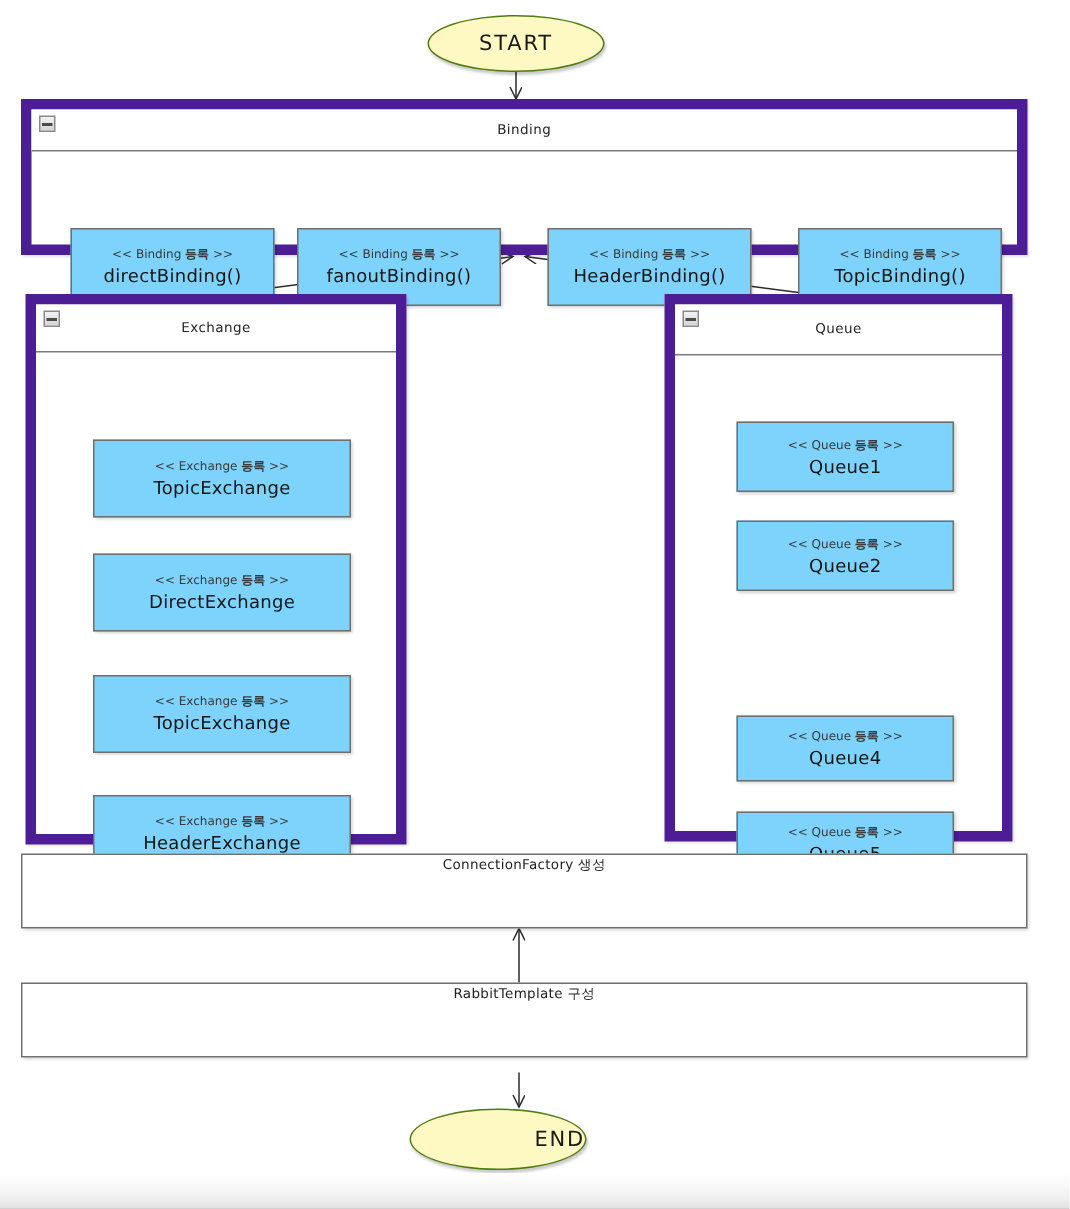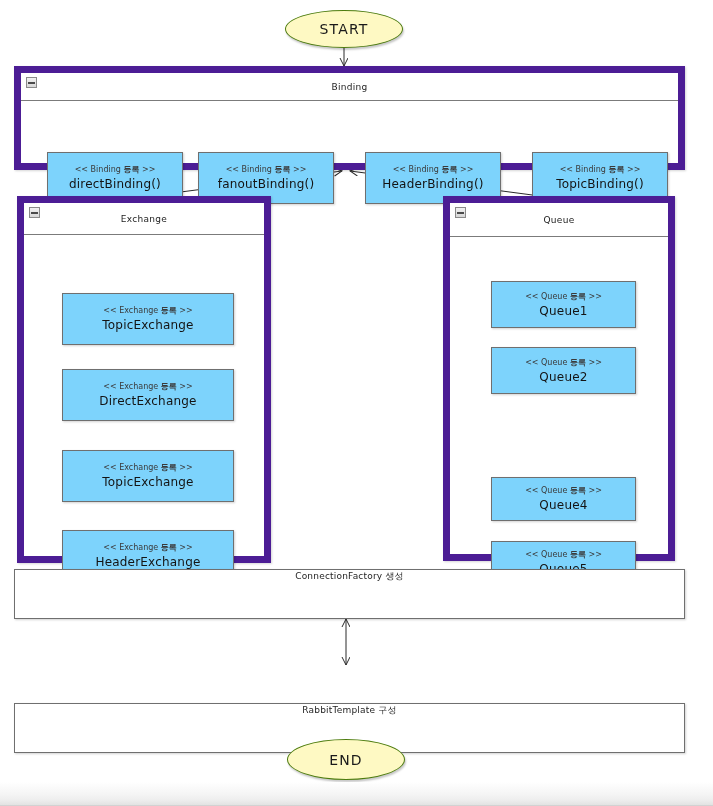--- a/index.html
+++ b/index.html
@@ -316,23 +316,23 @@
       </div>
 
     </div>
   </div>
 
   <div class="process" style="left:14px; top:569px; width:671px; height:50px;">
     <span>ConnectionFactory 생성</span>
   </div>
 
 
-  <div class="process" style="left:14px; top:703px; width:671px; height:50px;">
+  <div class="process" style="left:14px; top:655px; width:671px; height:50px;">
     <span>RabbitTemplate 구성</span>
   </div>
 
-  <div class="terminator" style="left:287px; top:739px; width:118px; height:41px;">
+  <div class="terminator" style="left:273px; top:739px; width:118px; height:41px;justify-content:flex-end;">
     <span>END</span>
   </div>
 
   <div class="bottom-strip"></div>
 
 </div>
 
 </body></html>

